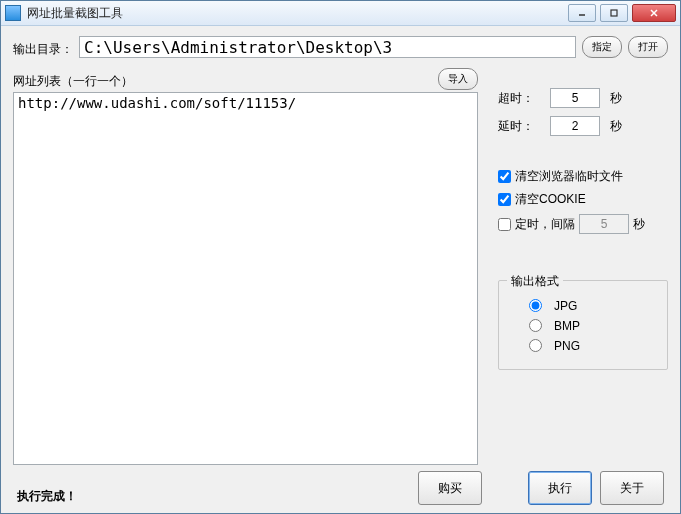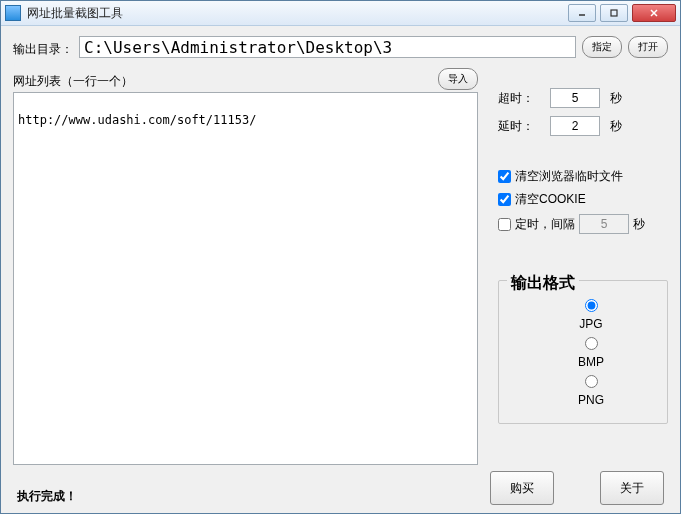--- a/index.html
+++ b/index.html
@@ -98,23 +98,23 @@
 .list-header {
   display: flex;
   align-items: flex-end;
   margin-bottom: 2px;
 }
 .list-header-label { flex: 1; }
 .url-list {
   flex: 1;
   border: 1px solid #a5acb2;
   background: #fff;
-  padding: 20px 4px;
+  padding: 2px 4px;
   font-family: SimSun, monospace;
-  font-size: 12px;
+  font-size: 14px;
   resize: none;
   overflow-y: scroll;
   white-space: pre;
 }
 .right-col {
   width: 170px;
   padding-top: 20px;
   display: flex;
   flex-direction: column;
 }
@@ -147,30 +147,28 @@
   border-radius: 2px;
   margin-top: 40px;
   padding: 12px 14px 10px 14px;
   position: relative;
 }
 .fieldset-legend {
   position: absolute;
   top: -8px; left: 8px;
   background: #f0f0f0;
   padding: 0 4px;
-  font-size: 16px;
-  font-weight: bold;
+  font-size: 12px;
 }
 .radio-row {
   display: flex;
-  align-items: center;
-  gap: 5px;
+  align-items: flex-start;
+  gap: 12px;
   margin: 6px 0;
   padding-left: 16px;
-  flex-direction: column;
 }
 .radio-row input { width: 13px; height: 13px; }
 .footer {
   display: flex;
   align-items: flex-end;
   padding: 6px 4px 0 4px;
   gap: 8px;
 }
 .footer-status { flex: 1; font-weight: bold; }
 .footer-btn {
@@ -276,16 +274,17 @@
             <label for="r2">PNG</label>
           </div>
         </div>
       </div>
     </div>
 
     <div class="footer">
       <span class="footer-status">执行完成！</span>
       <button class="footer-btn">购买</button>
       <div class="footer-gap"></div>
+      <button class="footer-btn primary">执行</button>
       <button class="footer-btn">关于</button>
     </div>
   </div>
 </div>
 
 </body></html>

